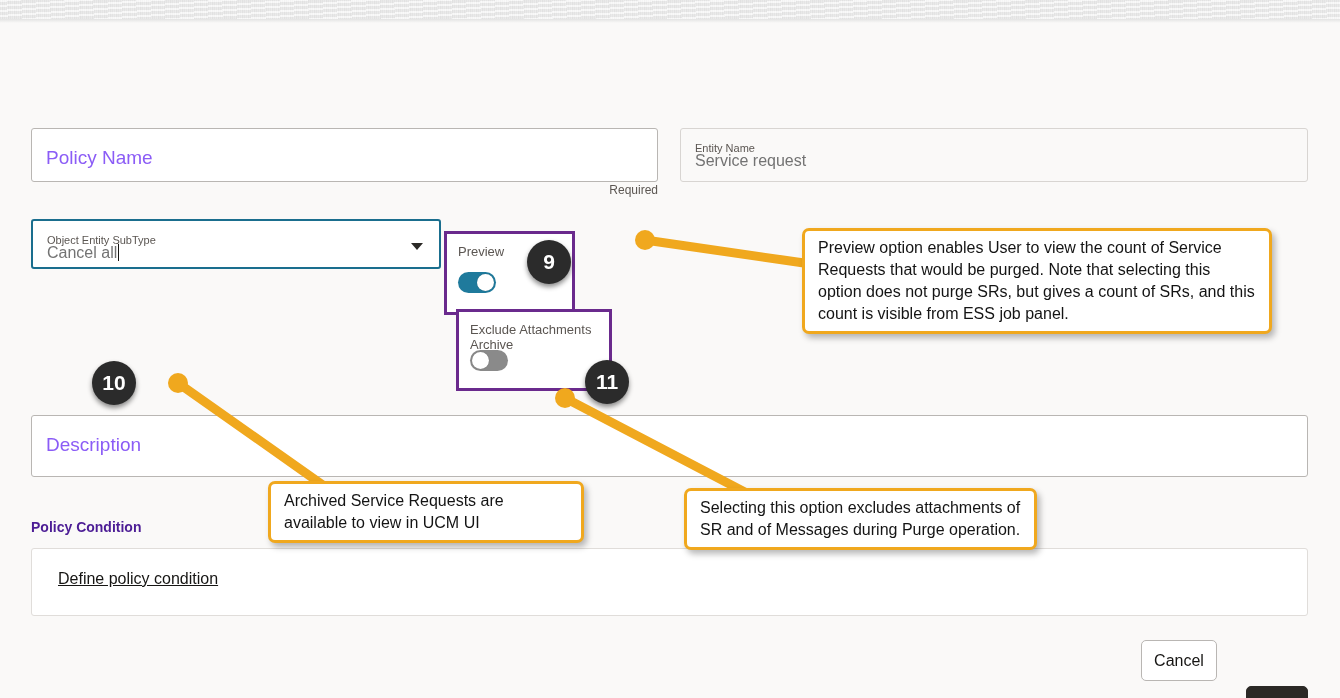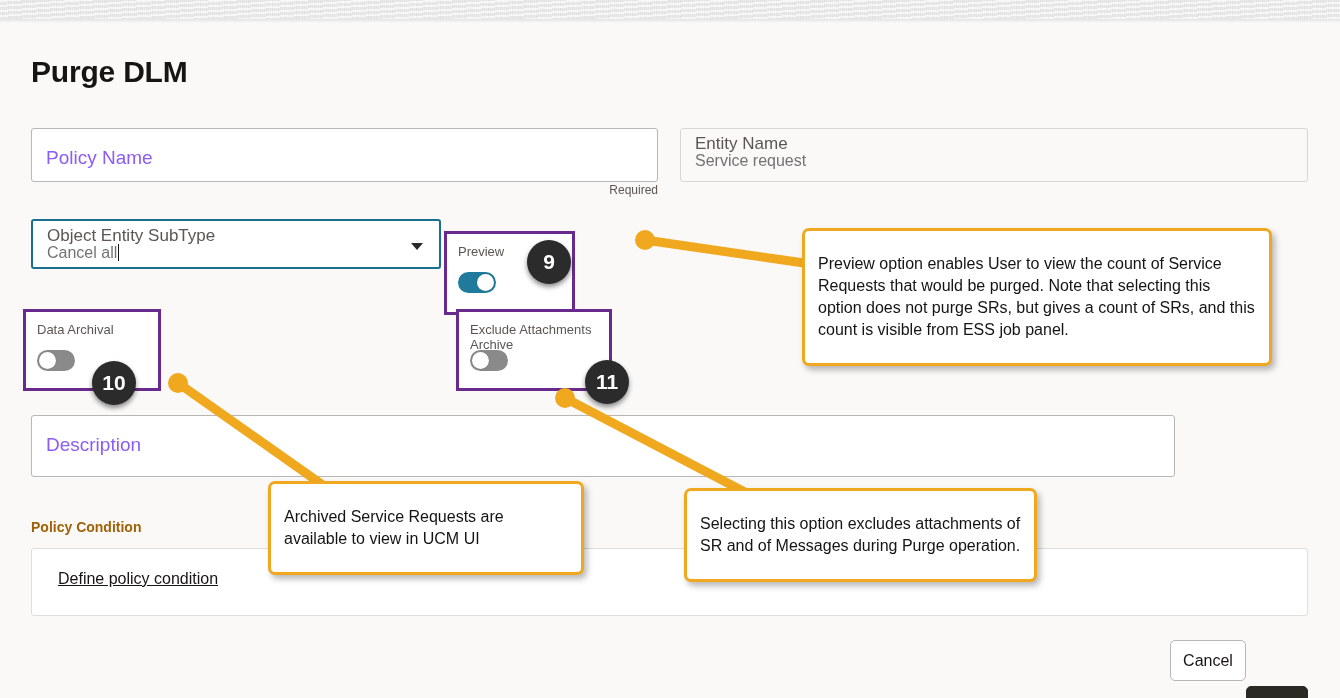--- a/index.html
+++ b/index.html
@@ -76,22 +76,22 @@
   .field.readonly {
     background: #faf9f8;
     border-color: #d8d5d2;
   }
   .field.focused {
     border: 2px solid #1a6e8e;
     background: #ffffff;
   }
   .field-label {
     position: absolute;
-    left: 14px; top: 5px;
-    font-size: 17px;
+    left: 14px; top: 13px;
+    font-size: 11px;
     color: #5b5652;
   }
   .field-value {
     position: absolute;
     left: 14px; top: 23px;
     font-size: 16px;
     color: #737373;
   }
   .field-placeholder {
     position: absolute;
@@ -120,30 +120,30 @@
     font-size: 12px;
     color: #5b5652;
     text-align: right;
   }
 
   
   #policy-name-field { left: 31px; top: 105px; width: 627px; height: 54px; }
   #entity-name-field { left: 680px; top: 105px; width: 628px; height: 54px; }
   #required-note     { left: 31px; top: 160px; width: 627px; }
   #subtype-field     { left: 31px; top: 196px; width: 410px; height: 50px; }
-  #description-field { left: 31px; top: 392px; width: 1144px; height: 62px; }
+  #description-field { left: 31px; top: 392px; width: 1277px; height: 62px; }
   #policy-cond-box   { left: 31px; top: 525px; width: 1277px; height: 68px;
                        background: #ffffff; border: 1px solid #e0ddda; }
 
   .policy-cond-title {
     position: absolute;
     left: 31px; top: 496px;
     font-size: 14px;
     font-weight: bold;
-    color: #a16207;
+    color: #4c1d95;
   }
   .policy-cond-link {
     position: absolute;
     left: 58px; top: 547px;
     font-size: 16px;
     color: #161513;
     text-decoration: underline;
     cursor: pointer;
   }
 
@@ -207,21 +207,21 @@
   #badge-10 { left: 92px;  top: 338px; text-align: center; }
   #badge-11 { left: 585px; top: 337px; }
 
   
   .callout {
     position: absolute;
     background: #ffffff;
     border: 3px solid #f0a81e;
     border-radius: 7px;
     box-sizing: border-box;
-    padding: 22px 13px;
+    padding: 6px 13px;
     font-size: 16px;
     line-height: 1.38;
     color: #141414;
     box-shadow: 3px 4px 6px rgba(0,0,0,0.28);
     z-index: 30;
   }
   #callout-preview { left: 802px; top: 205px; width: 470px; }
   #callout-archival { left: 268px; top: 458px; width: 316px; }
   #callout-exclude  { left: 684px; top: 465px; width: 353px; }
 
@@ -240,21 +240,21 @@
     position: absolute;
     border-radius: 5px;
     font-size: 16px;
     display: flex;
     align-items: center;
     justify-content: center;
     box-sizing: border-box;
     cursor: pointer;
   }
   #cancel-button {
-    left: 1170px; top: 617px;
+    left: 1141px; top: 617px;
     width: 76px; height: 41px;
     background: #ffffff;
     border: 1px solid #b9b6b3;
     color: #161513;
   }
   #save-button {
     left: 1246px; top: 617px;
     width: 62px; height: 41px;
     background: #2b2926;
     border: 1px solid #2b2926;
@@ -263,21 +263,20 @@
   }
 </style>
 </head>
 <body>
 
 <div id="top-strip"></div>
 <div id="strip-edge"></div>
 
 <div id="page">
 
-  <div class="page-title">Purge DLM</div>
 
   <div class="field" id="policy-name-field">
     <span class="field-placeholder">Policy Name</span>
   </div>
   <div class="required-note" id="required-note">Required</div>
 
   <div class="field readonly" id="entity-name-field">
     <span class="field-label">Entity Name</span>
     <span class="field-value">Service request</span>
   </div>
@@ -289,26 +288,20 @@
   </div>
 
   <div class="opt-box" id="preview-box">
     <span class="opt-label">Preview</span>
     <div class="toggle on" id="preview-toggle">
       <span class="knob"></span>
     </div>
   </div>
   <div class="badge" id="badge-9">9</div>
 
-  <div class="opt-box" id="archival-box">
-    <span class="opt-label">Data Archival</span>
-    <div class="toggle off" id="archival-toggle">
-      <span class="knob"></span>
-    </div>
-  </div>
   <div class="badge" id="badge-10">10</div>
 
   <div class="opt-box" id="exclude-box">
     <span class="opt-label">Exclude Attachments Archive</span>
     <div class="toggle off" id="exclude-toggle">
       <span class="knob"></span>
     </div>
   </div>
   <div class="badge" id="badge-11">11</div>
 

